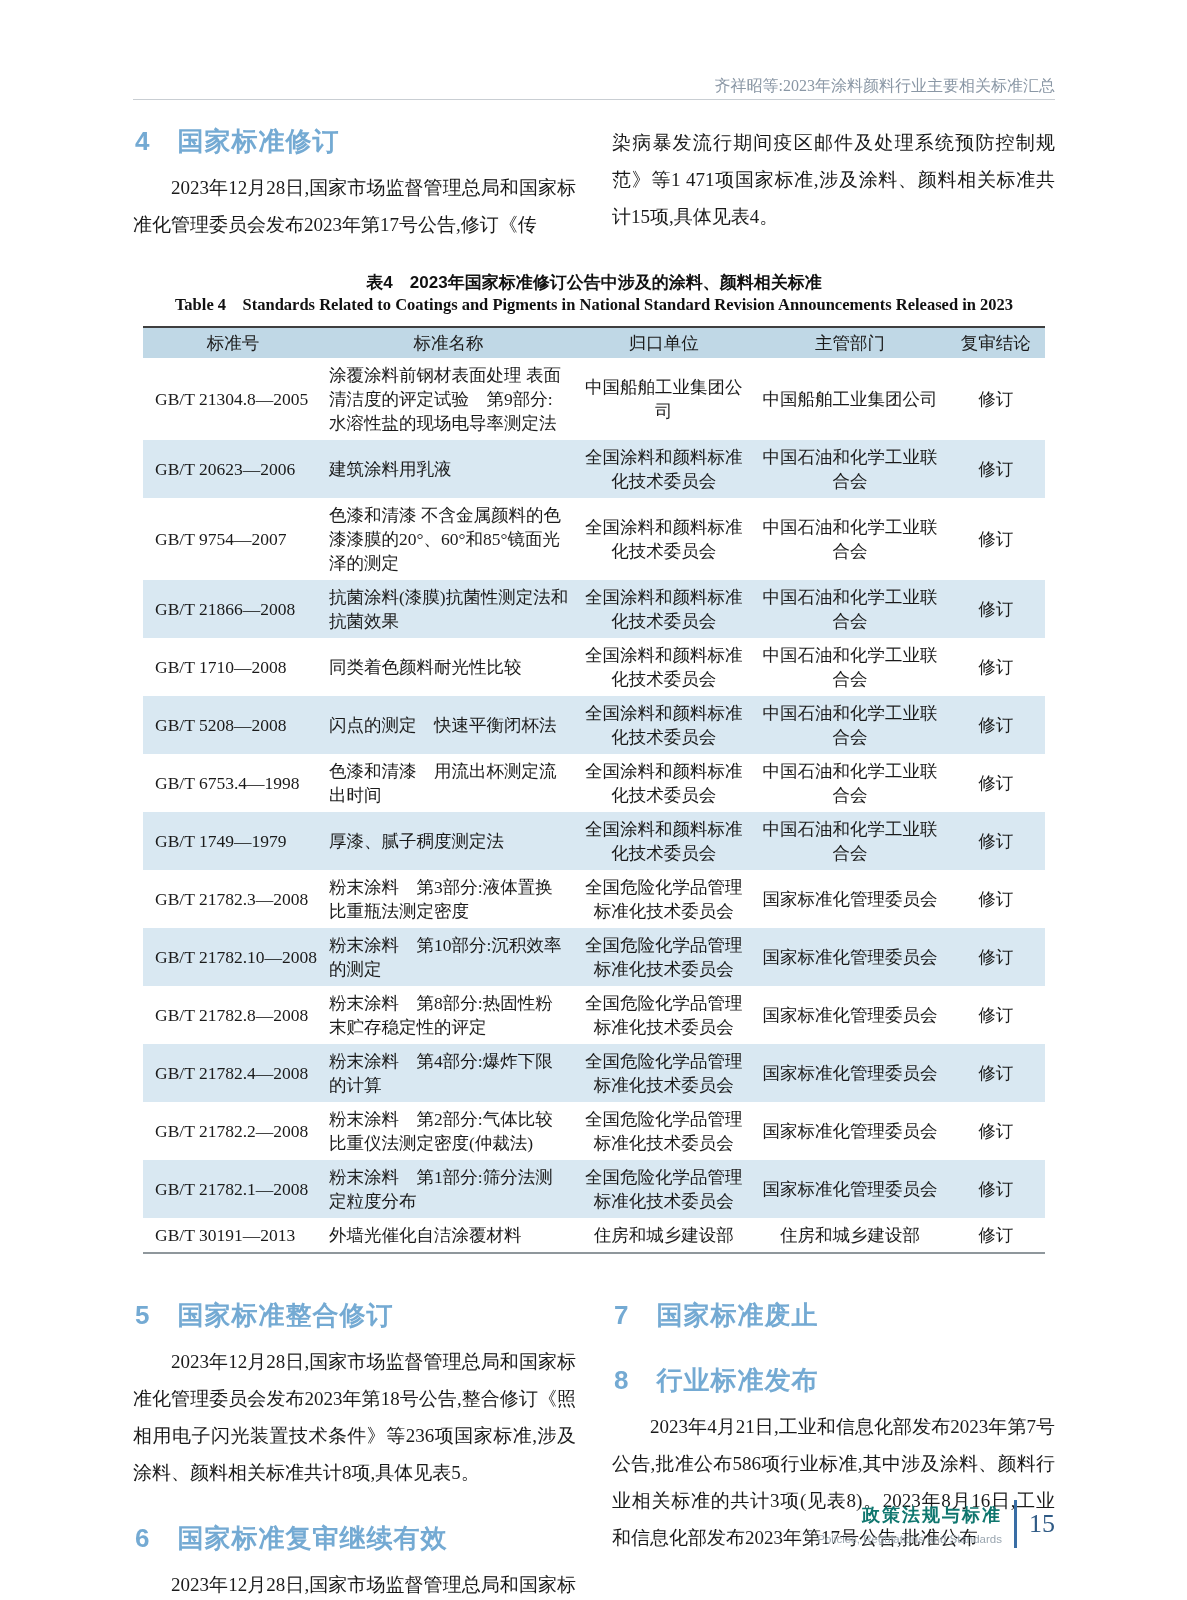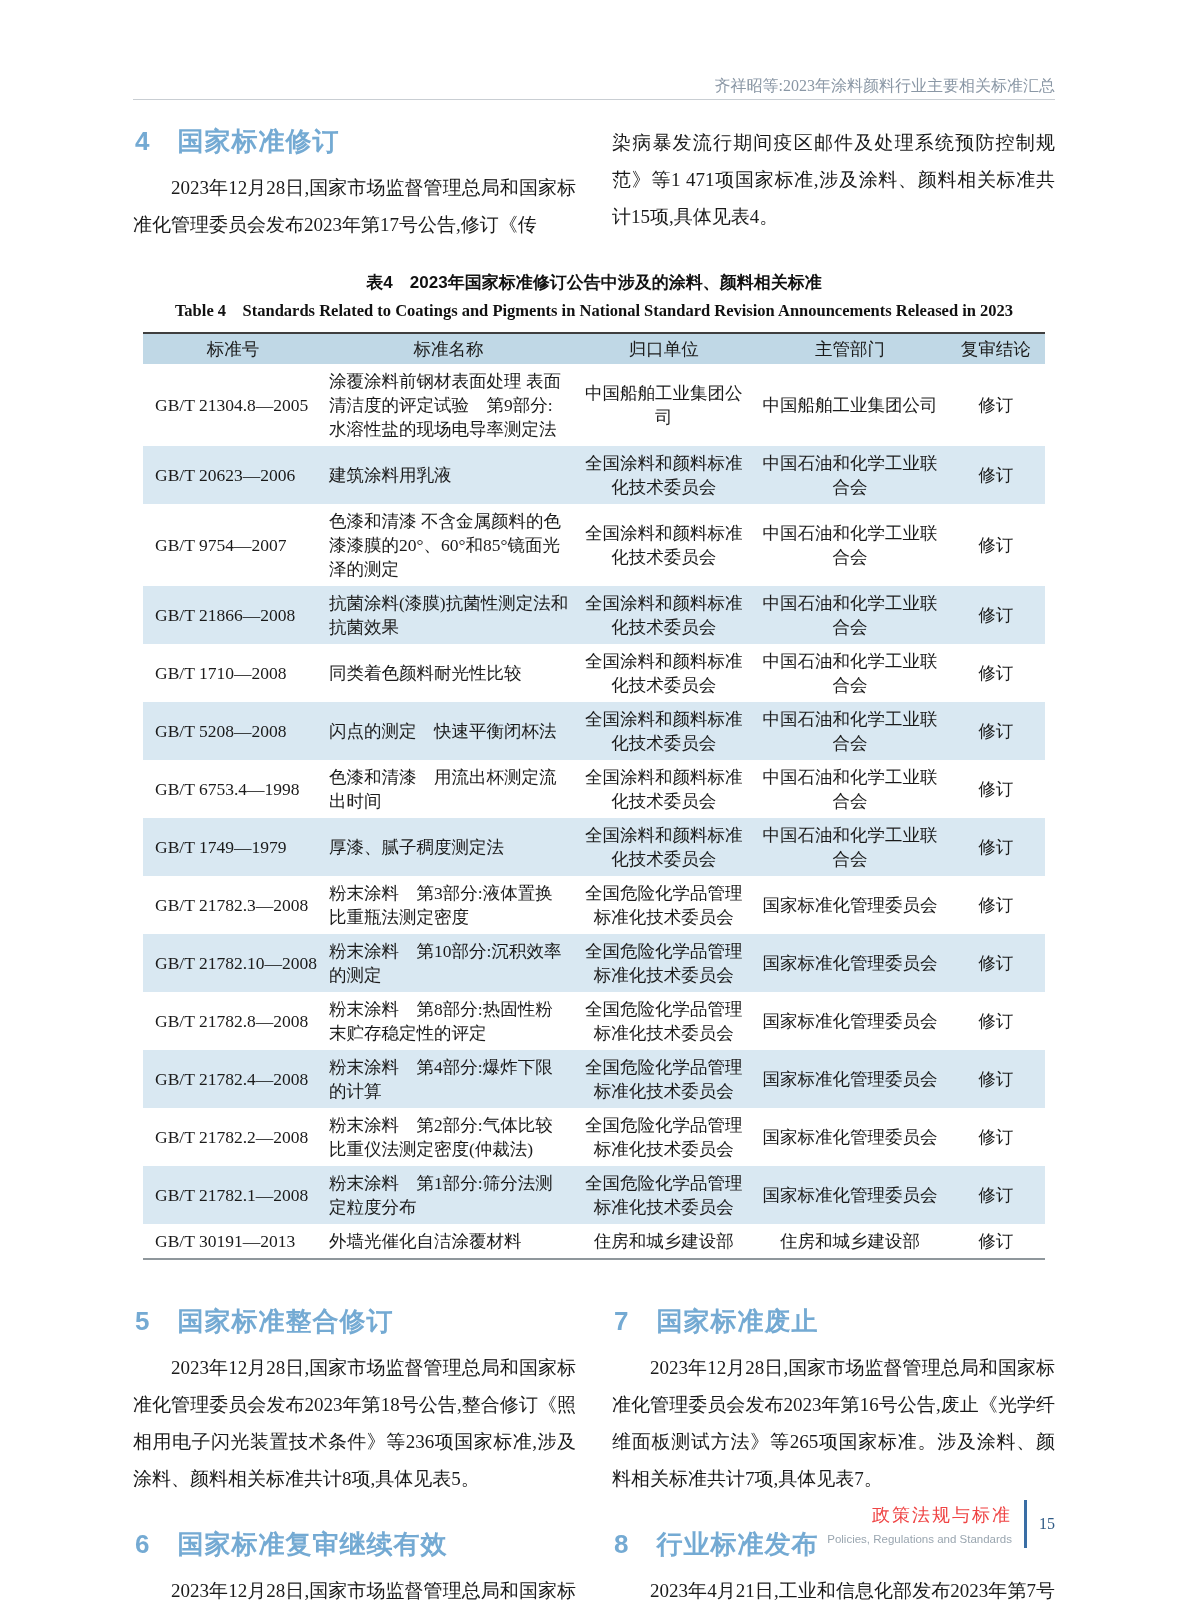--- a/index.html
+++ b/index.html
@@ -53,21 +53,20 @@
     text-align: center;
     font-family: "Liberation Sans", "DejaVu Sans", sans-serif;
     font-weight: bold;
     font-size: 17px;
     color: #111;
   }
   .caption-en {
     text-align: center;
     font-weight: bold;
     font-size: 16.5px;
-    margin-top: 6px;
     color: #111;
   }
   table.std-table {
     width: 902px;
     margin: 10px auto 0 auto;
     border-collapse: collapse;
     border-top: 2px solid #3f3f3f;
     border-bottom: 2px solid #8f979c;
     font-size: 17.5px;
   }
@@ -98,33 +97,33 @@
     position: absolute;
     right: 132px;
     bottom: 52px;
     display: flex;
     align-items: center;
     gap: 12px;
   }
   .footer-labels { text-align: right; }
   .footer-zh {
     font-family: "Liberation Sans", "DejaVu Sans", sans-serif;
-    font-weight: normal;
+    font-weight: bold;
     font-size: 18px;
-    color: #ef4444;
+    color: #0f766e;
     letter-spacing: 2px;
   }
   .footer-en {
     font-family: "Liberation Sans", "DejaVu Sans", sans-serif;
     font-size: 11.5px;
     color: #9aa6b0;
     margin-top: 6px;
   }
   .footer-bar { width: 3px; height: 48px; background: #3a6ea5; }
-  .footer-pagenum { font-size: 16px; color: #2f5a85; font-family: Liberation Serif, serif; }
+  .footer-pagenum { font-size: 26px; color: #2f5a85; font-family: Liberation Serif, serif; }
 </style>
 </head>
 <body>
 
 <div class="page">
 
   <div class="running-header">
     <span>齐祥昭等:2023年涂料颜料行业主要相关标准汇总</span>
   </div>
 
@@ -282,21 +281,20 @@
         <span>6</span>
         <span>国家标准复审继续有效</span>
       </div>
       <p class="body-text indent">2023年12月28日,国家市场监督管理总局和国家标准化管理委员会发布2023年第19号公告,对《甘草》等3 673项国家标准进行了复审,确认复审结论为继续有效。涉及涂料、颜料相关标准共计115项,具体见表6。</p>
     </div>
     <div class="col">
       <div class="sec-heading">
         <span>7</span>
         <span>国家标准废止</span>
       </div>
-      <p class="body-text indent">2023年12月28日,国家市场监督管理总局和国家标准化管理委员会发布2023年第16号公告,废止《光学纤维面板测试方法》等265项国家标准。涉及涂料、颜料相关标准共计7项,具体见表7。</p>
       <div class="sec-heading later">
         <span>8</span>
         <span>行业标准发布</span>
       </div>
       <p class="body-text indent">2023年4月21日,工业和信息化部发布2023年第7号公告,批准公布586项行业标准,其中涉及涂料、颜料行业相关标准的共计3项(见表8)。2023年8月16日,工业和信息化部发布2023年第17号公告,批准公布</p>
     </div>
   </div>
 
   <div class="page-footer">
     <div class="footer-labels">

